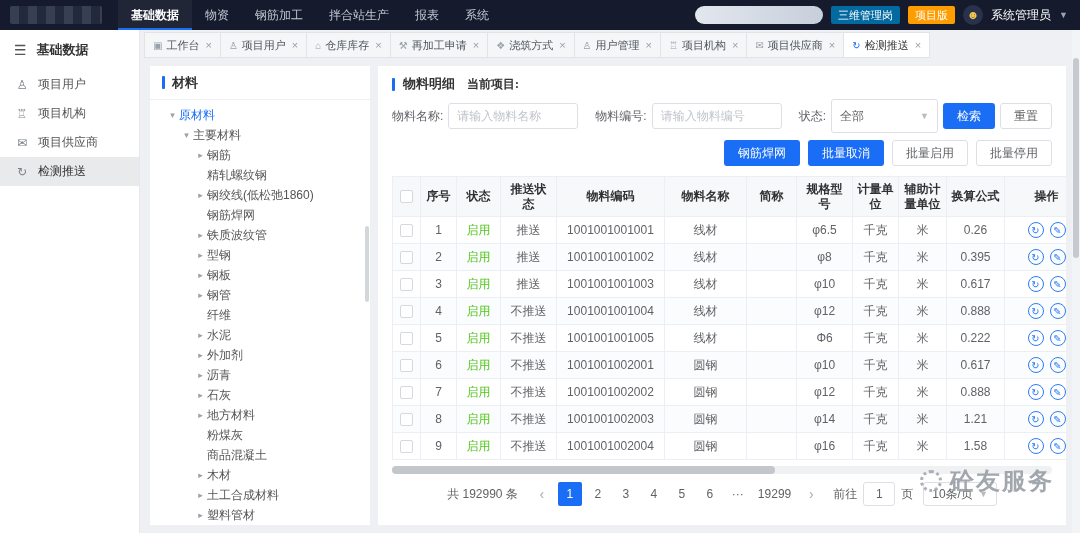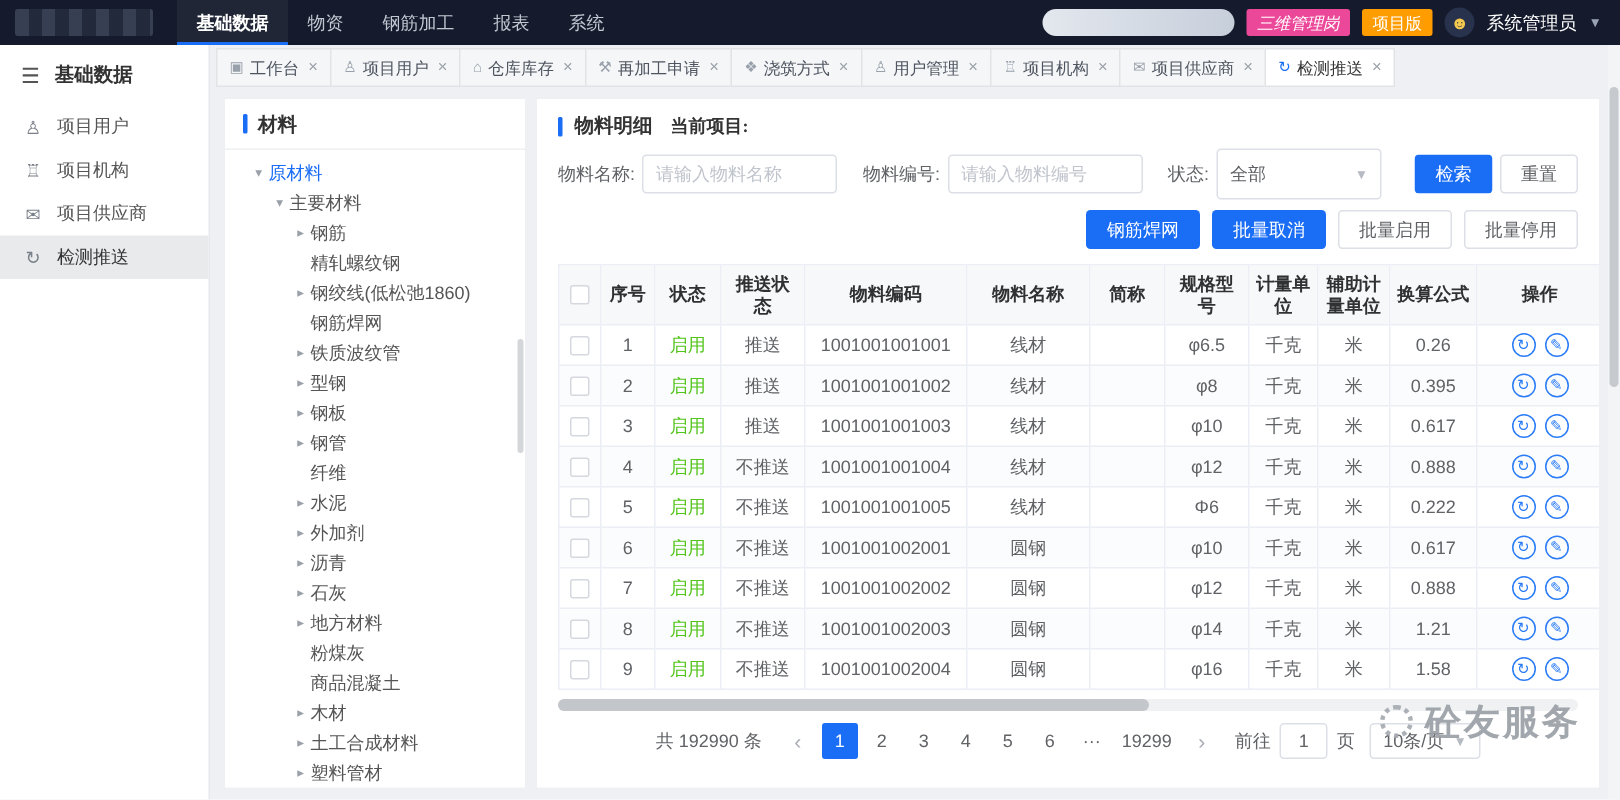--- a/index.html
+++ b/index.html
@@ -9,21 +9,21 @@
 
 
 .topbar{position:absolute;left:0;top:0;width:1080px;height:30px;background:#151b2c;display:flex;align-items:center;z-index:9;}
 .logo-blur{width:92px;height:18px;margin:0 16px 0 10px;border-radius:2px;background:repeating-linear-gradient(90deg,#3a4357 0 9px,#232b3d 9px 18px);opacity:.9;flex:none;}
 .topmenu{display:flex;height:100%;}
 .topmenu-item{display:flex;align-items:center;padding:0 13px;font-size:12px;color:#c2c7d2;cursor:pointer;white-space:nowrap;}
 .topmenu-item.active{color:#fff;font-weight:bold;background:rgba(255,255,255,.05);box-shadow:inset 0 -2px 0 #1a6df5;}
 .top-right{margin-left:auto;display:flex;align-items:center;gap:8px;padding-right:12px;}
 .search-blur{width:128px;height:18px;border-radius:9px;background:linear-gradient(90deg,#e3e7ee,#c7cfdb);}
 .badge{height:18px;display:flex;align-items:center;padding:0 7px;border-radius:2px;color:#fff;font-size:11px;white-space:nowrap;}
-.badge-blue{background:#ec4899;font-style:italic;}
+.badge-blue{background:#0369a1;}
 .badge-orange{background:#ff9c00;}
 .avatar{width:20px;height:20px;border-radius:50%;background:#28324d;color:#f4c84e;display:flex;align-items:center;justify-content:center;font-size:12px;}
 .username{color:#fff;font-size:12px;white-space:nowrap;}
 .caret{color:#9aa3b5;font-size:9px;}
 
 
 .sidebar{position:absolute;left:0;top:30px;width:140px;bottom:0;background:#fff;border-right:1px solid #e6e8eb;z-index:8;}
 .sidebar-head{display:flex;align-items:center;gap:10px;height:40px;padding:0 14px;font-size:13px;font-weight:bold;color:#333;}
 .hamb{font-size:14px;color:#555;cursor:pointer;}
 .side-item{display:flex;align-items:center;gap:9px;height:29px;padding:0 15px;color:#555;font-size:12px;cursor:pointer;white-space:nowrap;}
@@ -34,21 +34,21 @@
 .workspace{position:absolute;left:140px;top:30px;right:0;bottom:0;}
 .tabbar{display:flex;align-items:center;height:30px;padding-left:5px;overflow:hidden;}
 .tab{display:flex;align-items:center;height:26px;padding:0 8px;background:#f5f6f7;border:1px solid #e1e3e6;margin-left:-1px;font-size:11px;color:#4e5560;cursor:pointer;white-space:nowrap;}
 .tab.active{background:#fff;color:#333;}
 .tab-icon{font-size:10px;color:#98a0ab;margin-right:4px;}
 .tab.active .tab-icon{color:#1a6df5;}
 .tab-close{margin-left:6px;color:#9aa0a8;font-size:11px;cursor:pointer;}
 .panels{display:flex;gap:8px;padding:6px 14px 8px 10px;height:calc(100% - 30px);}
 
 
-.tree-panel{width:200px;background:#fff;position:relative;flex:none;overflow:hidden;}
+.tree-panel{width:220px;background:#fff;position:relative;flex:none;overflow:hidden;}
 .panel-head{display:flex;align-items:center;gap:7px;height:34px;padding:0 12px;border-bottom:1px solid #eef0f2;font-size:13px;font-weight:bold;color:#333;}
 .blue-bar{width:3px;height:13px;background:#1a6df5;border-radius:1px;flex:none;}
 .tree{padding-top:5px;}
 .tree-node{display:flex;align-items:center;height:20px;font-size:12px;color:#555;cursor:pointer;white-space:nowrap;}
 .tree-node.selected .tree-label{color:#1a6df5;}
 .tree-arrow{width:13px;font-size:9px;color:#9aa0a8;text-align:center;flex:none;}
 .tree-scroll-thumb{position:absolute;right:1px;top:160px;width:4px;height:76px;background:#d4d7da;border-radius:2px;}
 
 
 .main-panel{flex:1;background:#fff;position:relative;overflow:hidden;display:flex;flex-direction:column;}
@@ -103,20 +103,21 @@
 <body>
 
 <div class="screen">
 
   <header class="topbar">
     <div class="logo-blur"></div>
     <nav class="topmenu" id="topmenu">
         <span class="topmenu-item active">基础数据</span>
         <span class="topmenu-item">物资</span>
         <span class="topmenu-item">钢筋加工</span>
+        <span class="topmenu-item">拌合站生产</span>
         <span class="topmenu-item">报表</span>
         <span class="topmenu-item">系统</span>
       </nav>
     <div class="top-right">
       <div class="search-blur"></div>
       <span class="badge badge-blue">三维管理岗</span>
       <span class="badge badge-orange">项目版</span>
       <span class="avatar">☻</span>
       <span class="username">系统管理员</span>
       <span class="caret">▼</span>

